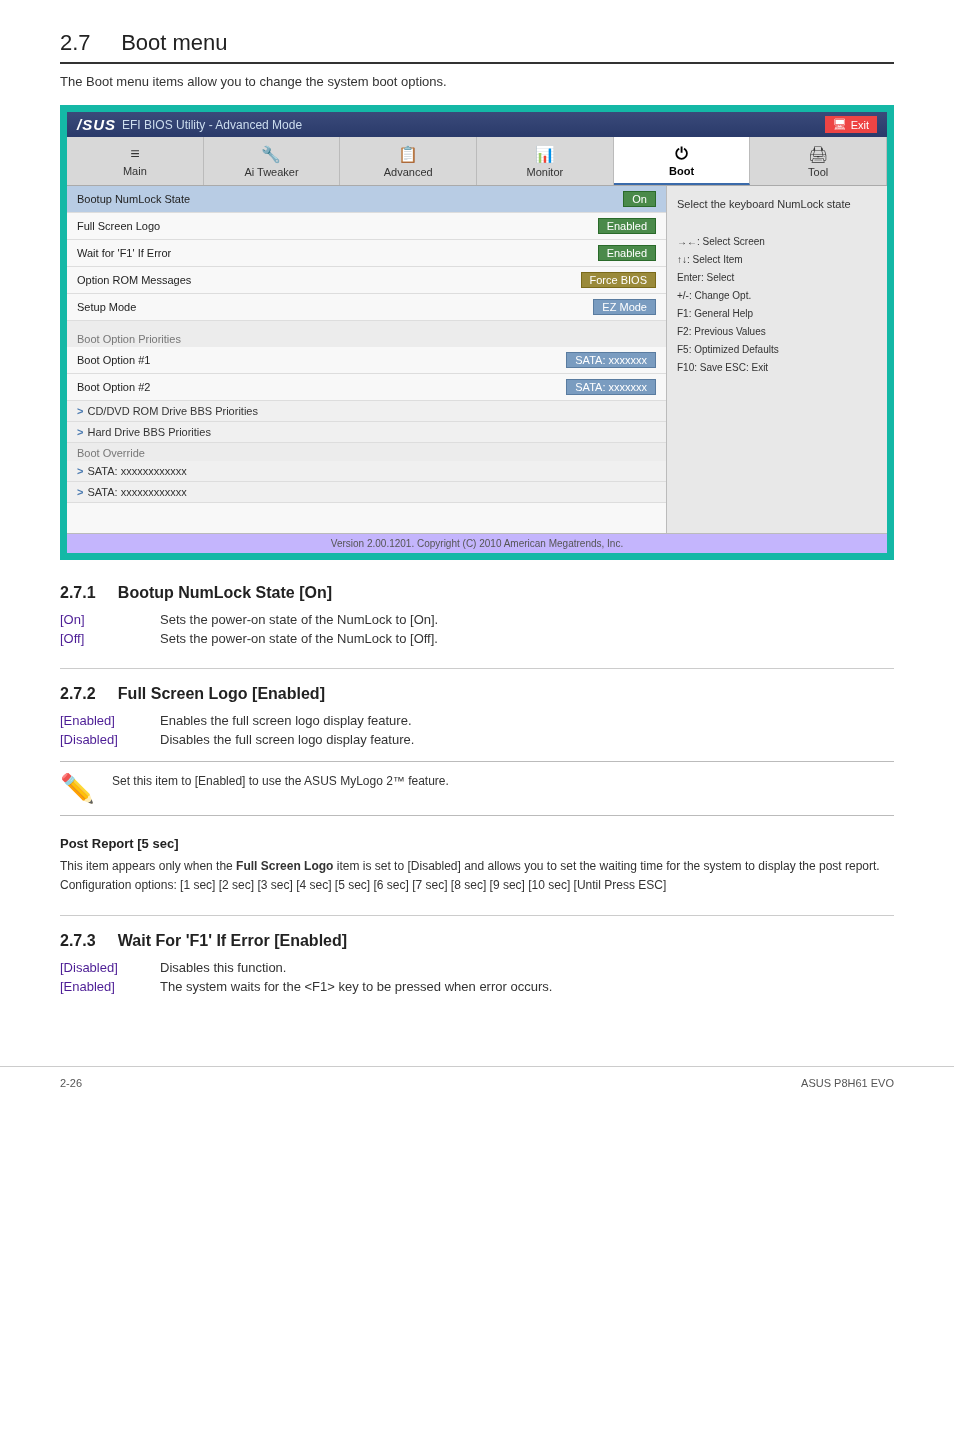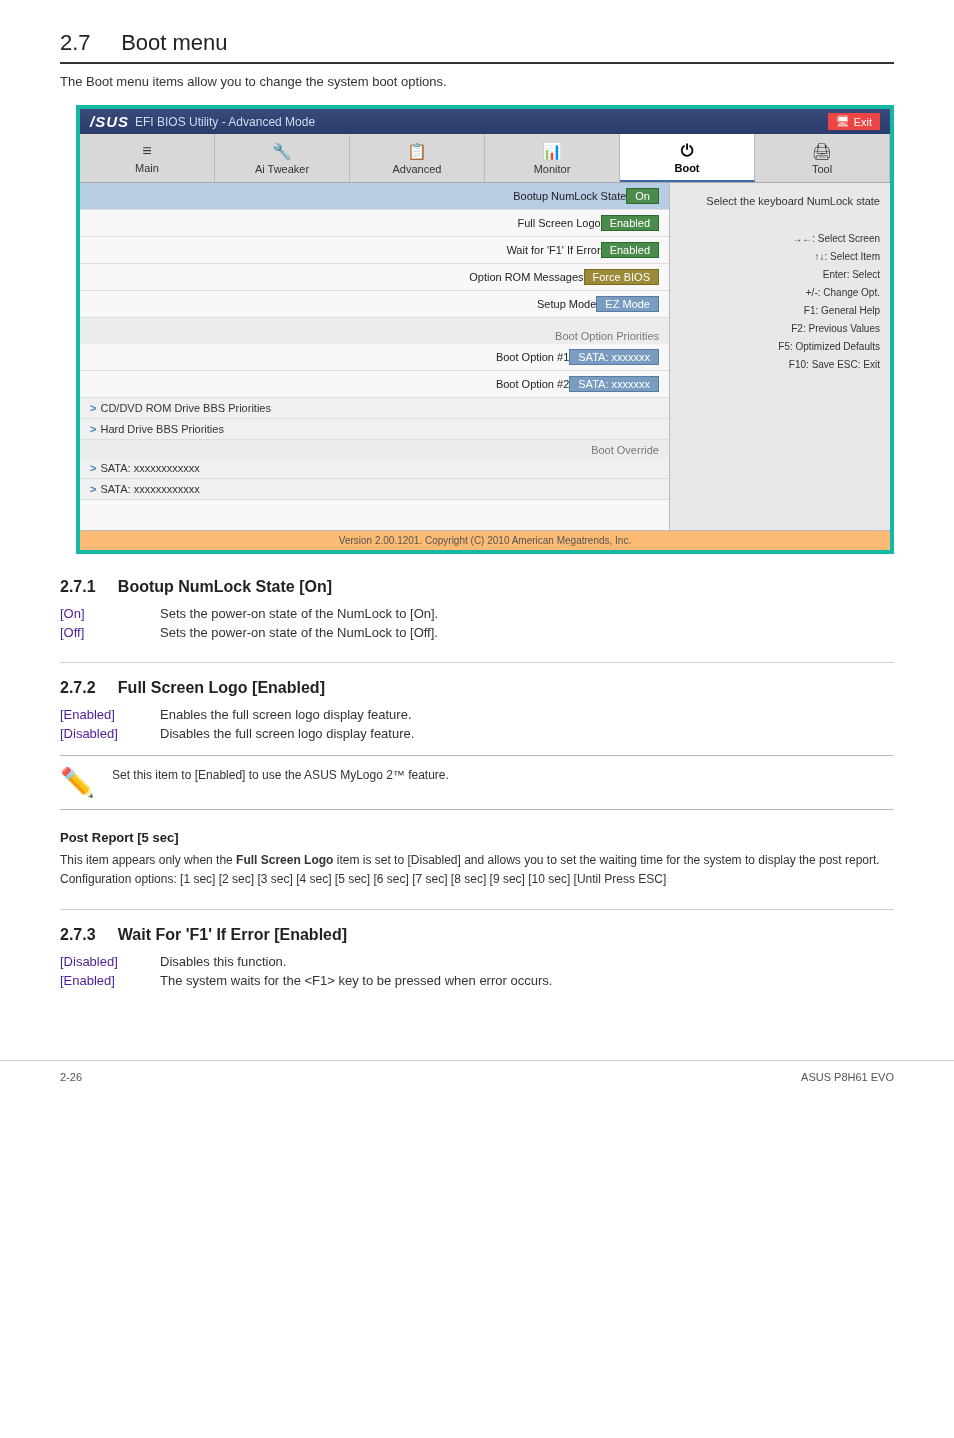--- a/index.html
+++ b/index.html
@@ -26,24 +26,23 @@
     }
 
     .section-desc {
       font-size: 13px;
       margin-bottom: 16px;
       color: #333;
     }
 
     
     .bios-box {
-      border: 4px solid #14b8a6;
+      border: 7px solid #14b8a6;
       background: #f0f0f0;
       margin-bottom: 24px;
-      margin-left: 16px;
     }
 
     .bios-titlebar {
       background: linear-gradient(to bottom, #3a4a7a, #2a3a6a);
       color: #fff;
       display: flex;
       align-items: center;
       justify-content: space-between;
       padding: 4px 10px;
       font-size: 13px;
@@ -107,21 +106,20 @@
     .bios-nav-icon {
       display: block;
       font-size: 16px;
       margin-bottom: 2px;
     }
 
     
     .bios-content {
       display: flex;
       min-height: 300px;
-      text-align: right;
     }
 
     .bios-left {
       flex: 1;
       padding: 0;
       border-right: 1px solid #bbb;
     }
 
     .bios-right {
       width: 220px;
@@ -201,21 +199,21 @@
       font-size: 11px;
       color: #777;
       background: #ececec;
     }
 
     .bios-version {
       text-align: center;
       font-size: 10px;
       color: #555;
       padding: 4px;
-      background: #fdba74;
+      background: #c4b5fd;
       border-top: 1px solid #bbb;
     }
 
     
     .sub-section {
       margin-bottom: 20px;
     }
 
     .sub-section-title {
       font-size: 16px;

